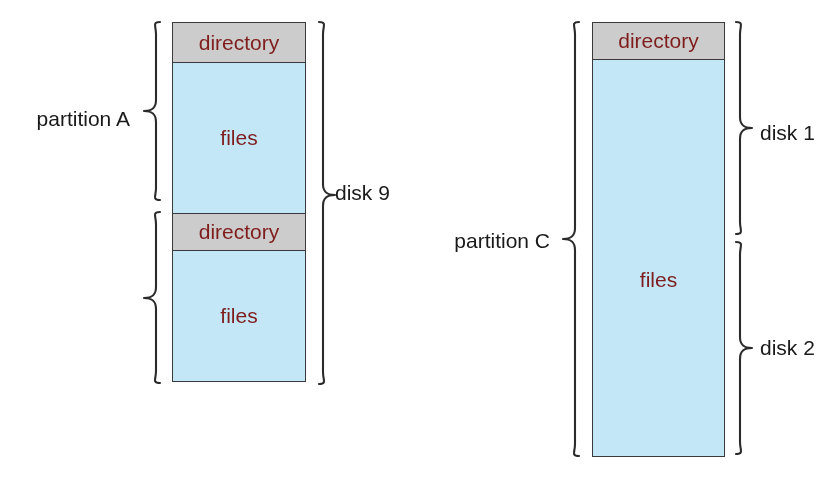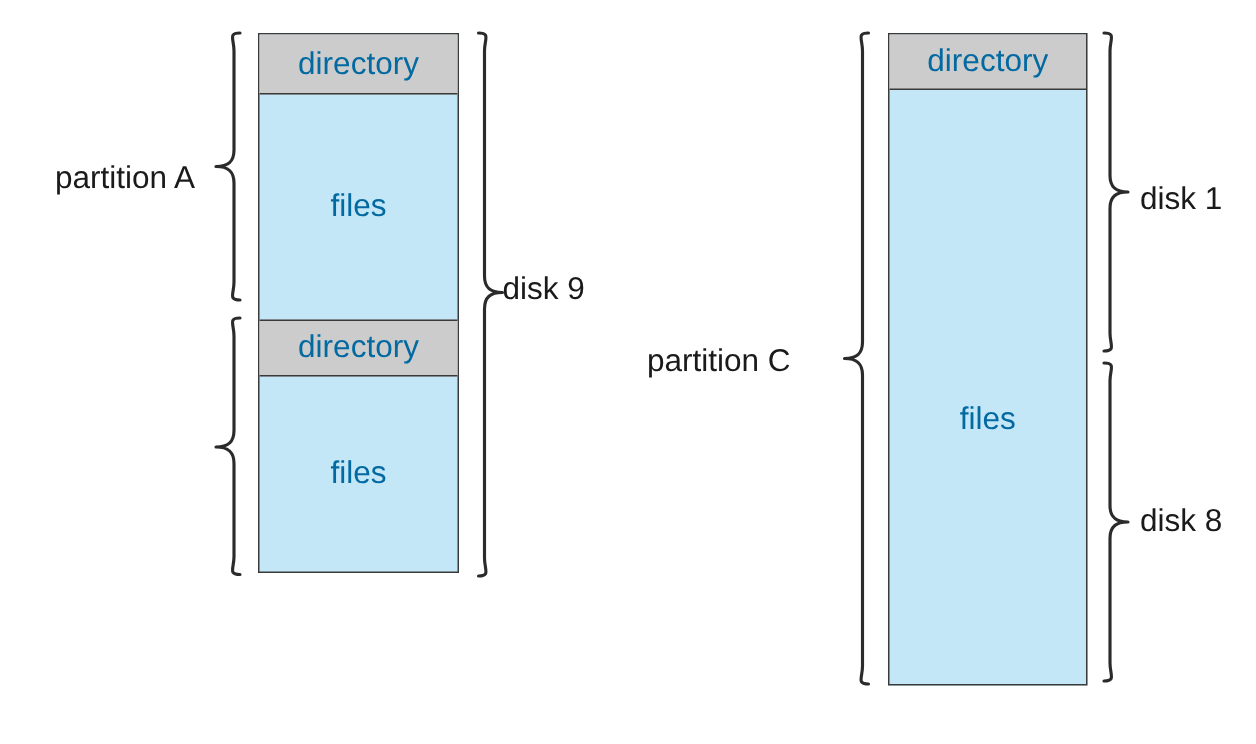--- a/index.html
+++ b/index.html
@@ -26,21 +26,21 @@
   }
   .band {
     position: absolute;
     left: 0;
     right: 0;
     box-sizing: border-box;
     display: flex;
     align-items: center;
     justify-content: center;
     font-size: 21px;
-    color: #0369a1;
+    color: #7f1d1d;
   }
   .band-directory {
     background: #cccccc;
     border-bottom: 1.6px solid #3a3a3a;
   }
   .band-files {
     background: transparent;
     align-items: center;
   }
   .label {
@@ -108,21 +108,21 @@
   </div>
 
   <div class="brace" style="left:316px; top:20px;">
     <svg width="24" height="366" viewBox="0 0 24 366">
       <path d="M3,2 C11,2 7,6 7,14 L7,164 C7,172 11,175 19,175 C11,175 7,178 7,186 L7,352 C7,360 11,364 3,364"></path>
     </svg>
   </div>
 
   <div class="label" style="left:335px; top:182px;">disk 9</div>
 
-  <div class="label label-right" style="left:402px; top:230px; width:125px;">partition C</div>
+  <div class="label label-right" style="left:425px; top:230px; width:125px;">partition C</div>
 
   <div class="brace" style="left:558px; top:20px;">
     <svg width="24" height="440" viewBox="0 0 24 440">
       <path d="M21,2 C13,2 17,6 17,14 L17,208 C17,216 13,219 5,219 C13,219 17,222 17,230 L17,424 C17,432 13,436 21,436"></path>
     </svg>
   </div>
 
   <div class="disk-column" style="left:592px; top:22px; width:133px; height:435px;">
 
     <div class="band band-directory" style="top:0px; height:37px;">
@@ -141,15 +141,15 @@
   </div>
 
   <div class="label" style="left:760px; top:122px;">disk 1</div>
 
   <div class="brace" style="left:733px; top:240px;">
     <svg width="24" height="216" viewBox="0 0 24 216">
       <path d="M3,2 C11,2 7,6 7,14 L7,97 C7,105 11,108 19,108 C11,108 7,111 7,119 L7,202 C7,210 11,214 3,214"></path>
     </svg>
   </div>
 
-  <div class="label" style="left:760px; top:337px;">disk 8</div>
+  <div class="label" style="left:760px; top:337px;">disk 2</div>
 
 </div>
 
 </body></html>

